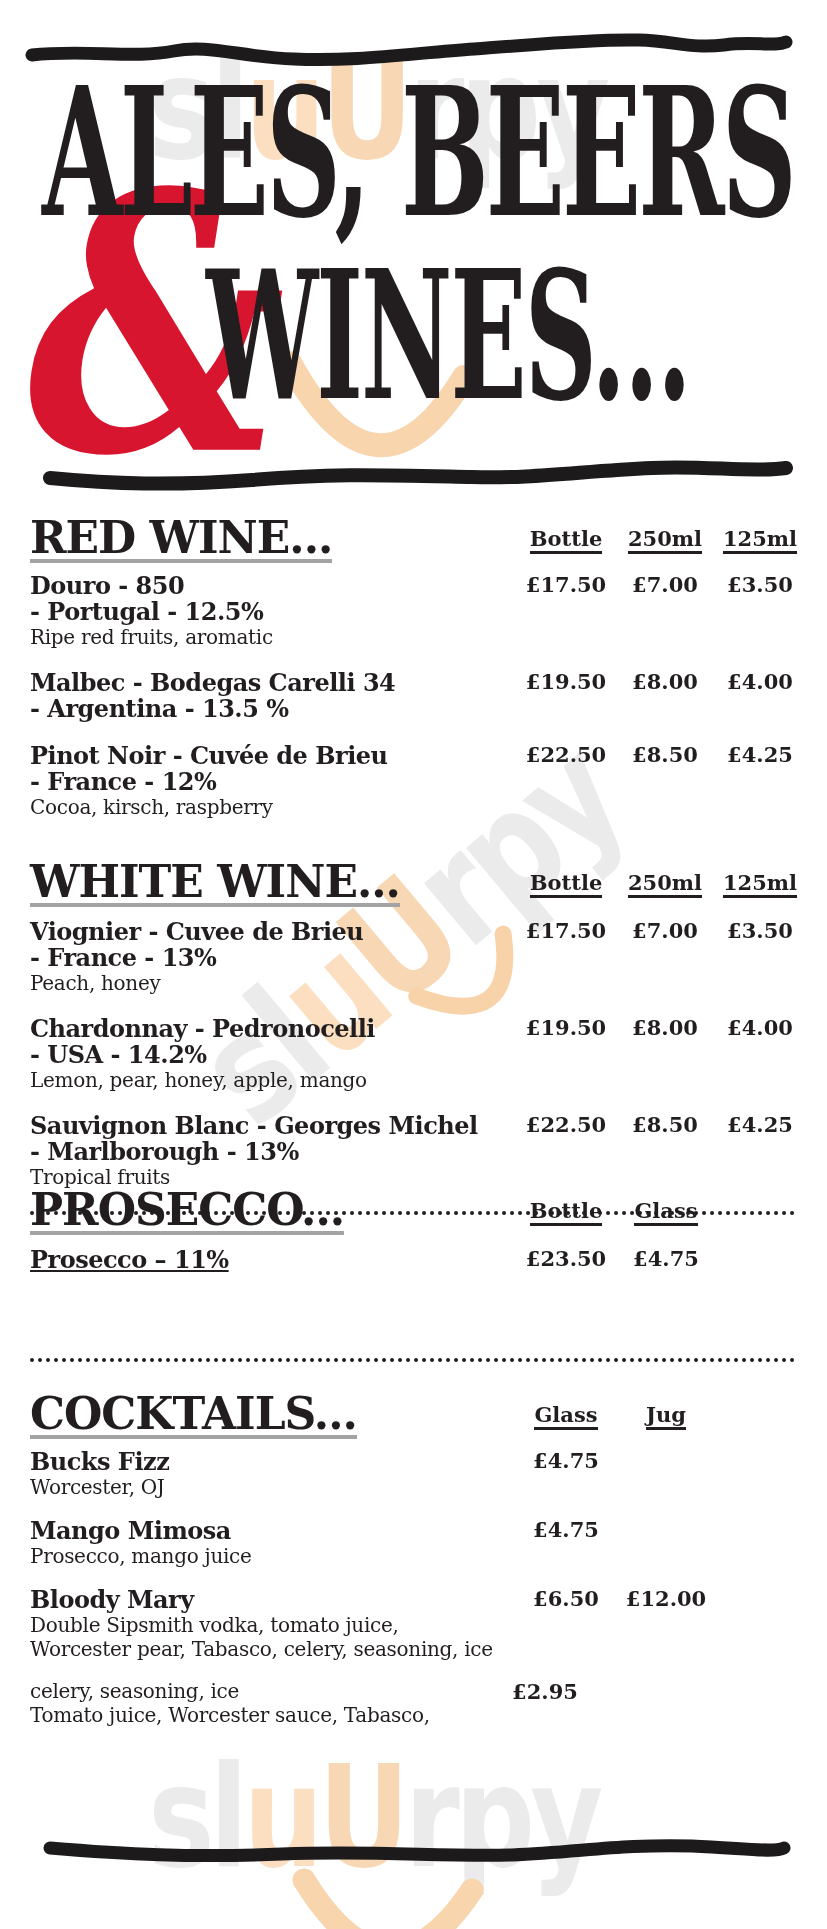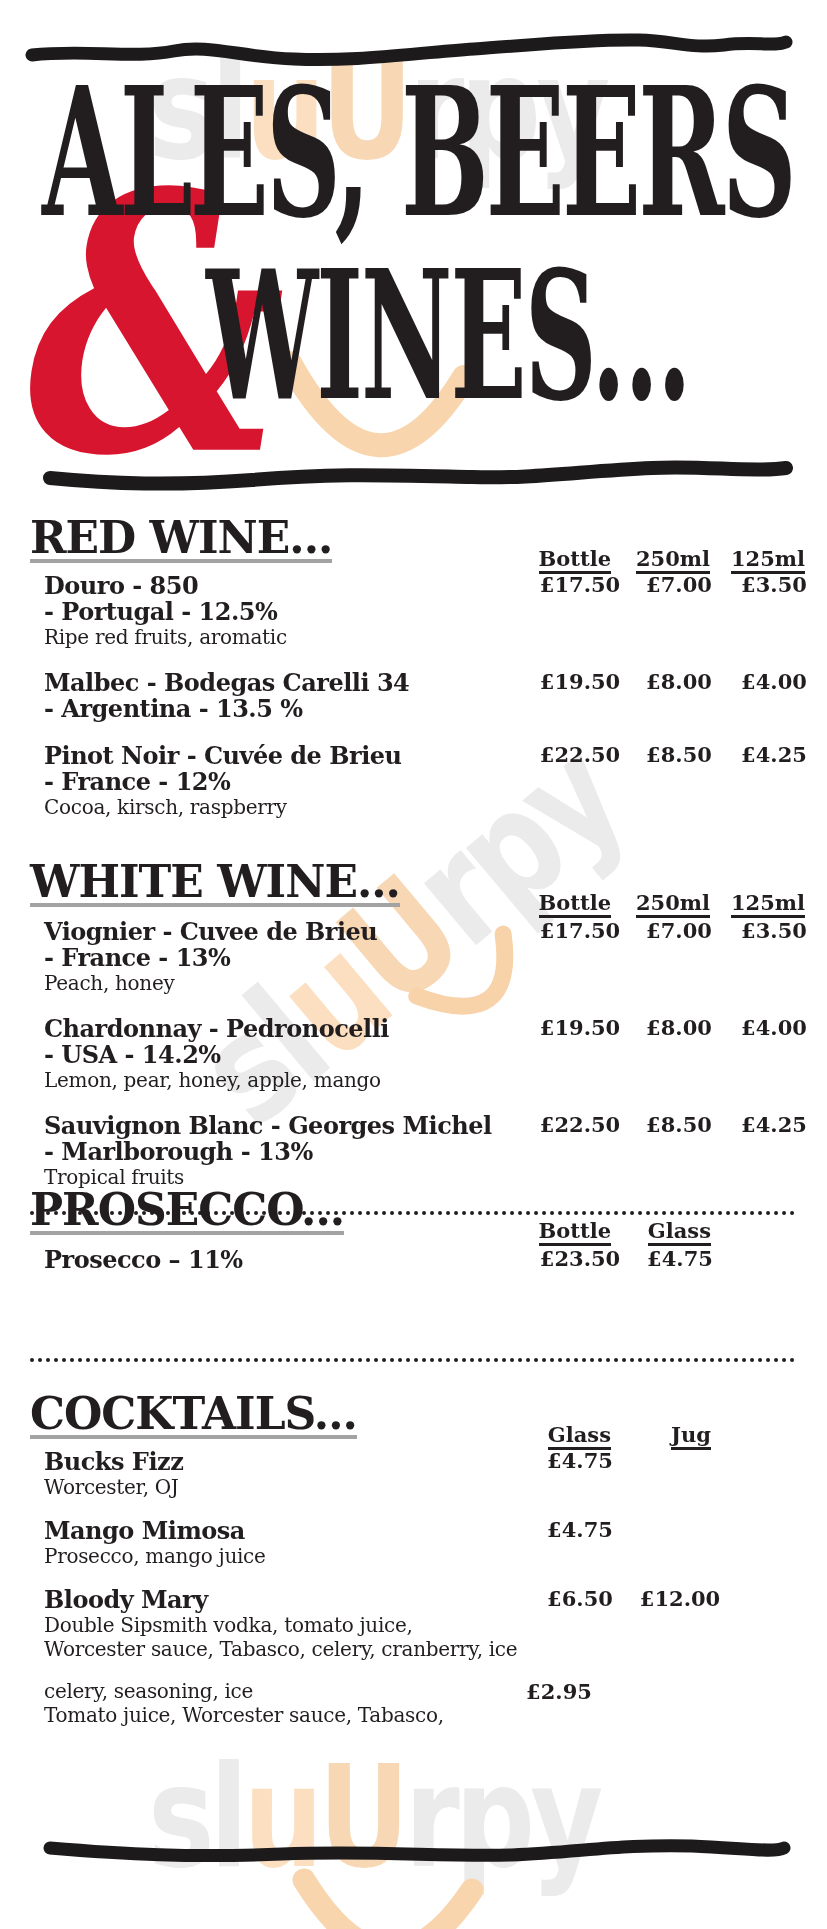--- a/index.html
+++ b/index.html
@@ -21,34 +21,34 @@
   .title{position:absolute;z-index:2;font-weight:bold;line-height:1;white-space:nowrap;
          transform-origin:0 0;color:#221e1f;}
   .t1{left:42px;top:64px;font-size:104px;letter-spacing:-3px;transform:scale(1,1.72);}
   .t2{left:206px;top:247px;font-size:100px;letter-spacing:-2px;transform:scale(1,1.78);}
   .amp{position:absolute;z-index:1;left:28px;top:146px;font-size:285px;line-height:1;
        font-style:italic;font-weight:bold;transform:scale(1,1.25);transform-origin:0 0;}
   
   .section{position:absolute;left:30px;width:767px;z-index:2;}
   .heading{display:inline-block;font-size:44px;font-weight:bold;letter-spacing:-1px;
            line-height:40px;padding-bottom:1px;border-bottom:4px solid #a3a3a3;}
-  .colhead{position:absolute;top:9px;width:90px;text-align:right;font-size:21px;
-           font-weight:bold;line-height:24px;margin-top:20px;}
+  .colhead{position:absolute;top:9px;width:90px;text-align:center;font-size:21px;
+           font-weight:bold;line-height:24px;}
   .colhead i{font-style:normal;border-bottom:3px solid #221e1f;padding-bottom:0px;}
-  .items{margin-top:10px;margin-left:14px;}
+  .items{margin-top:10px;}
   .item{position:relative;}
   .name{font-size:24px;font-weight:bold;line-height:26px;letter-spacing:-0.5px;}
   .desc{font-size:20px;line-height:23px;margin-top:1px;letter-spacing:-0.3px;}
   .price{position:absolute;top:-1px;width:90px;text-align:center;font-size:21px;
          font-weight:bold;line-height:25px;}
   #sec-red-wine{top:518px;}
   #sec-white-wine{top:862px;}
   #sec-white-wine .items{margin-top:12px;}
   #sec-prosecco{top:1190px;}
-  #sec-prosecco .items{margin-top:12px;}
+  #sec-prosecco .items{margin-top:12px;text-decoration:underline;}
   #sec-cocktails{top:1394px;}
   .mb-red{margin-bottom:21px;}
   .mb-cock{margin-bottom:19px;}
 </style>
 </head>
 <body>
 
 <div class="page">
 
   <div class="wm wm-top"><span style="color: rgb(235, 235, 235);">sl</span><span style="color: rgb(251, 223, 192);">u</span><span style="color: rgb(248, 216, 180);">U</span><span style="color: rgb(235, 235, 235);">rpy</span></div>
@@ -159,21 +159,21 @@
           <span class="price" style="left: 491px;">£4.75</span>
         </div>
         <div class="item mb-cock">
           <div class="name">Mango Mimosa</div>
           <div class="desc">Prosecco, mango juice</div>
           <span class="price" style="left: 491px;">£4.75</span>
         </div>
         <div class="item mb-cock">
           <div class="name">Bloody Mary</div>
           <div class="desc">Double Sipsmith vodka, tomato juice,</div>
-          <div class="desc">Worcester sauce, Tabasco, celery, cranberry, ice</div>
+          <div class="desc">Worcester pear, Tabasco, celery, seasoning, ice</div>
           <span class="price" style="left: 491px;">£6.50</span>
           <span class="price" style="left: 591px;">£12.00</span>
         </div>
         <div class="item mb-cock">
           <div class="desc">celery, seasoning, ice</div>
           <div class="desc">Tomato juice, Worcester sauce, Tabasco,</div>
           <span class="price" style="left: 470px;">£2.95</span>
         </div>
       </div>
   <span class="colhead" style="left: 491px;"><i>Glass</i></span><span class="colhead" style="left: 591px;"><i>Jug</i></span></div>

